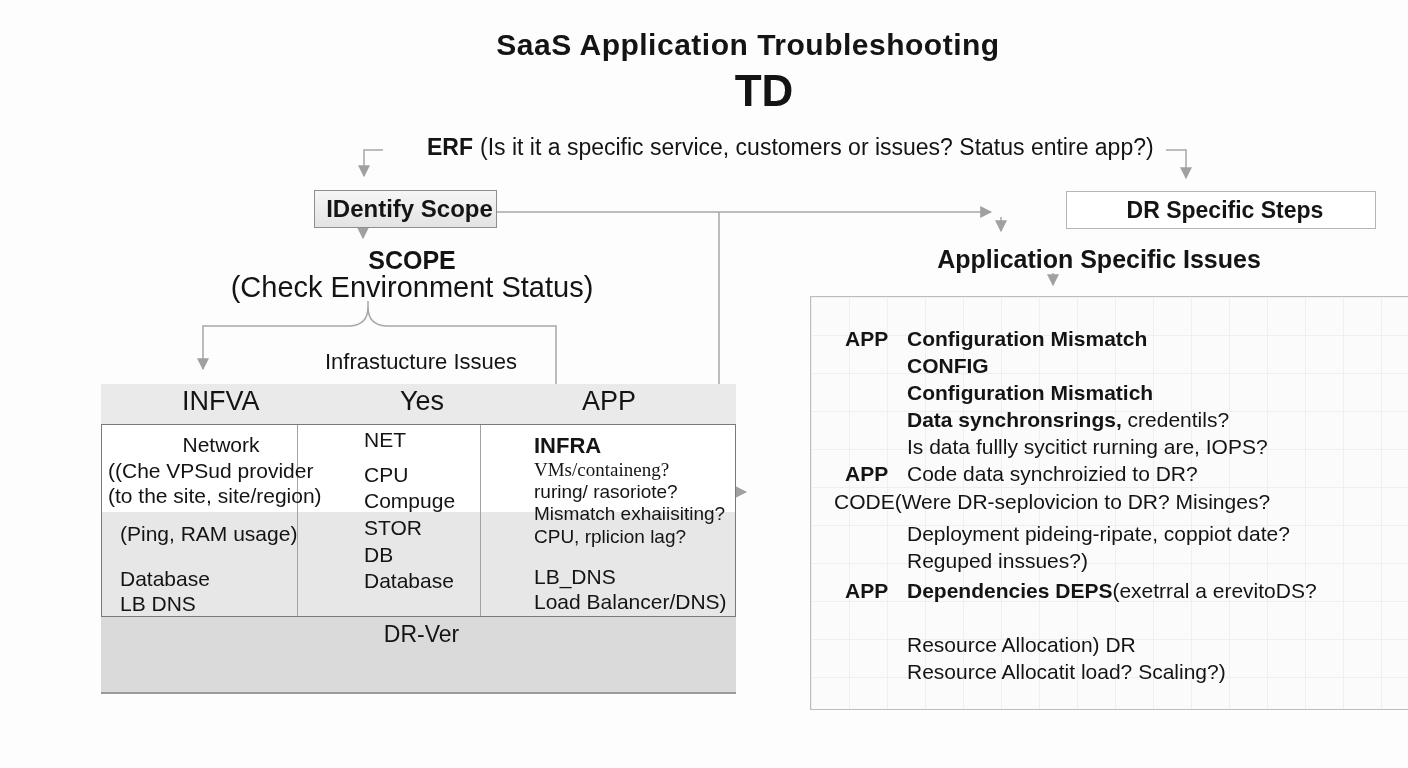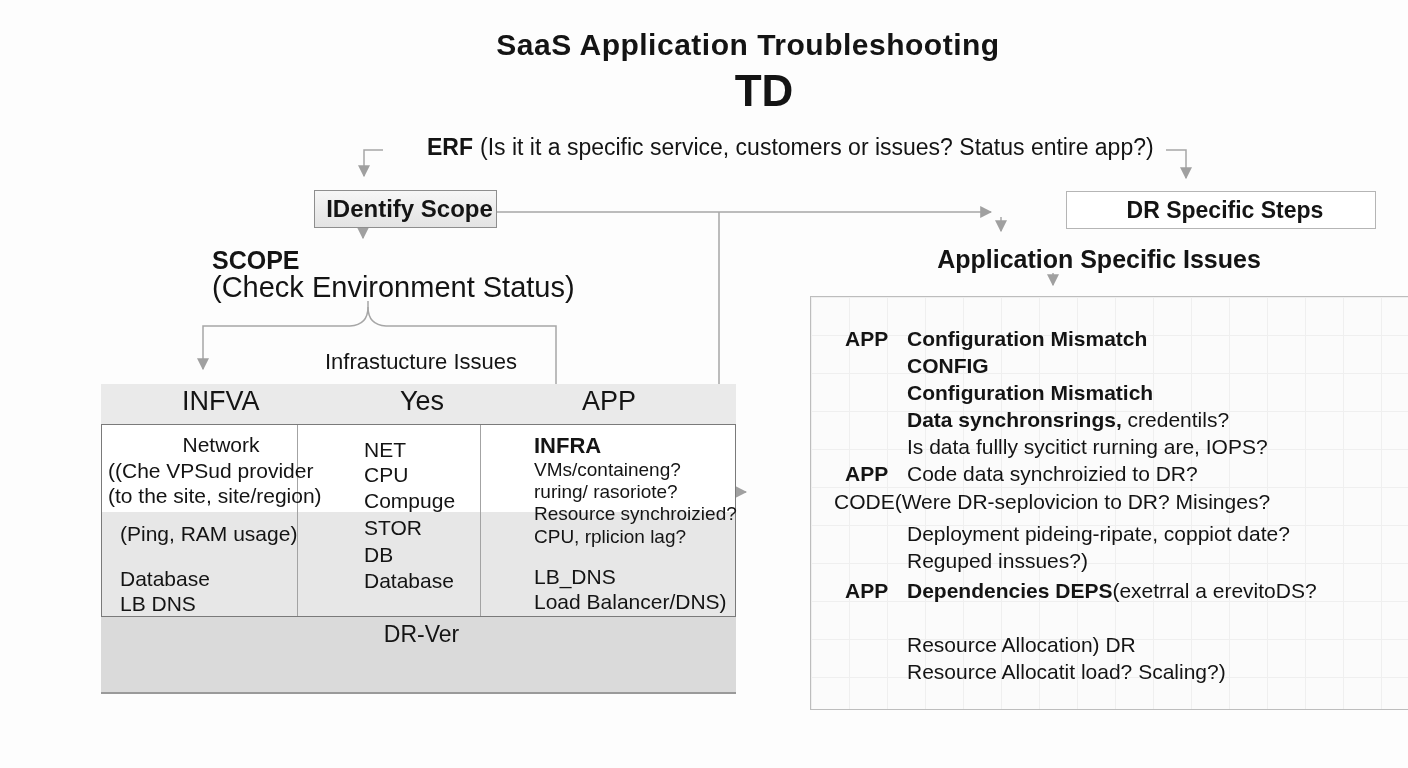--- a/index.html
+++ b/index.html
@@ -16,21 +16,21 @@
   .erf{left:383px;top:134px;font-size:23px;}
   .erf .erf-b{font-weight:bold;}
   .erf .erf-q{margin-left:7px;}
 
   .node{display:flex;align-items:center;justify-content:center;box-sizing:border-box;padding-left:8px;}
   .idbox{left:270px;top:190px;width:183px;height:38px;border:1px solid #8e8e8e;
          background:linear-gradient(180deg,#f6f6f6,#e3e3e3);font-size:24px;font-weight:bold;}
   .drbox{left:1022px;top:191px;width:310px;height:38px;border:1px solid #b5b5b5;background:#ffffff;
          font-size:23px;font-weight:bold;}
 
-  .scopewrap{left:168px;top:246px;width:400px;}
+  .scopewrap{left:168px;top:246px;width:400px;text-align:center;}
   .scope1{font-size:25px;font-weight:bold;line-height:28px;}
   .scope2{font-size:29px;font-weight:normal;line-height:26px;}
   .infralbl{left:227px;top:349px;width:300px;text-align:center;font-size:22px;}
   .appissues{left:855px;top:245px;width:400px;text-align:center;font-size:25px;font-weight:bold;}
 
   
   .tbl-header{left:57px;top:384px;width:635px;height:40px;background:#eaeaea;}
   .tbl-body{left:57px;top:424px;width:635px;height:193px;background:#ffffff;border:1px solid #7a7a7a;box-sizing:border-box;}
   .tbl-body-shade{left:58px;top:512px;width:633px;height:104px;background:#e7e7e7;}
   .tbl-footer{left:57px;top:617px;width:635px;height:77px;background:#dadada;border-bottom:2px solid #9a9a9a;box-sizing:border-box;}
@@ -121,31 +121,31 @@
   <div class="abs hdr-cell" style="left:356px;">Yes</div>
   <div class="abs hdr-cell" style="left:538px;">APP</div>
 
   <div class="abs cell c1-0">Network</div>
   <div class="abs cell c1-1">((Che VPSud provider</div>
   <div class="abs cell c1-2">(to the site, site/region)</div>
   <div class="abs cell c1-3">(Ping, RAM usage)</div>
   <div class="abs cell c1-4">Database</div>
   <div class="abs cell c1-5">LB  DNS</div>
 
-  <div class="abs cell c2" style="top:438px;">NET</div>
+  <div class="abs cell c2" style="top:428px;">NET</div>
   <div class="abs cell c2" style="top:463px;">CPU</div>
   <div class="abs cell c2" style="top:489px;">Compuge</div>
   <div class="abs cell c2" style="top:516px;">STOR</div>
   <div class="abs cell c2" style="top:543px;">DB</div>
   <div class="abs cell c2" style="top:569px;">Database</div>
 
   <div class="abs c3h">INFRA</div>
-  <div class="abs c3" style="top:459px;">VMs/containeng?</div>
+  <div class="abs c3" style="top:459px;font-family:Liberation Serif, serif;">VMs/containeng?</div>
   <div class="abs c3" style="top:481px;">ruring/ rasoriote?</div>
-  <div class="abs c3" style="top:503px;">Resource synchroizied?</div>
+  <div class="abs c3" style="top:503px;">Mismatch exhaiisiting?</div>
   <div class="abs c3" style="top:526px;">CPU, rplicion lag?</div>
   <div class="abs c3b" style="top:565px;">LB_DNS</div>
   <div class="abs c3b" style="top:590px;">Load Balancer/DNS)</div>
 
   <div class="abs ftr1">DR-Ver</div>
 
   <div class="abs node drbox">
     <span>DR Specific Steps</span>
   </div>
   <div class="abs appissues">Application Specific Issues</div>

